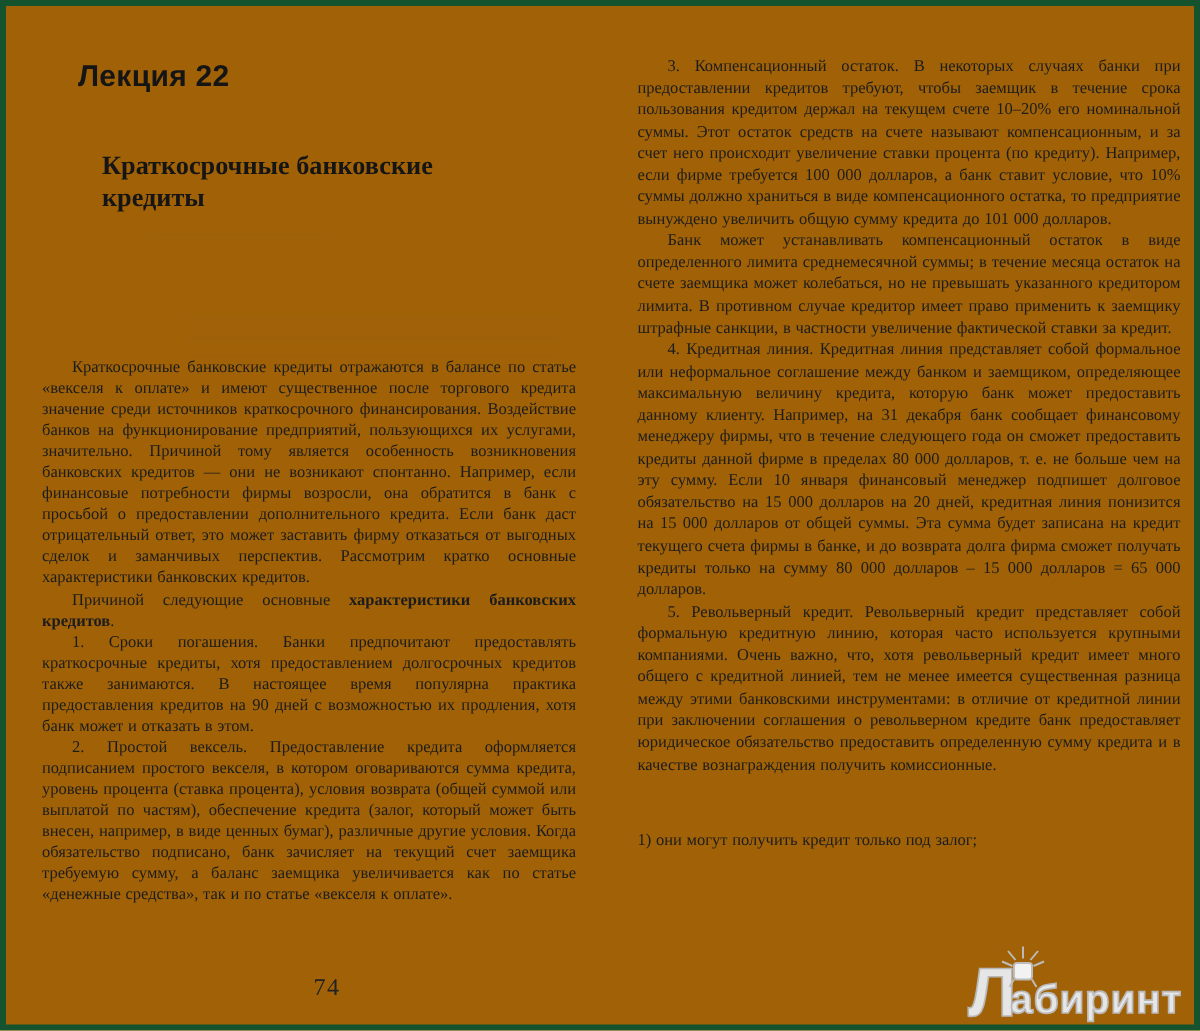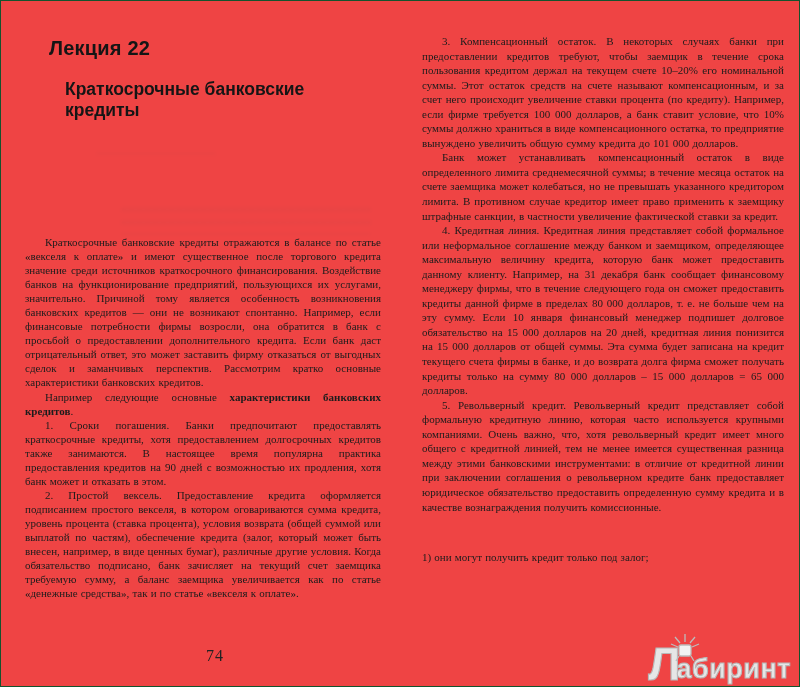--- a/index.html
+++ b/index.html
@@ -5,34 +5,34 @@
   html, body { margin: 0; padding: 0; }
   body {
     width: 800px; height: 687px;
     background: #ffffff;
     font-family: "Liberation Serif", serif;
     position: relative;
     overflow: hidden;
   }
   .scan-canvas {
     position: absolute; inset: 0;
-    background: #ef4444;
-    border: 1px solid #14532d;
+    background: #a16207;
+    border: 4px solid #14532d;
     box-sizing: border-box;
   }
   
   .kicker {
     position: absolute; left: 48px; top: 36px;
     font-family: "Liberation Sans", sans-serif;
     font-weight: 700; font-size: 20px; color: #151515;
     letter-spacing: 0.2px;
   }
   .chapter-title {
-    position: absolute; left: 64px; top: 78px; width: 290px;
-    font-family: Liberation Sans, sans-serif;
+    position: absolute; left: 64px; top: 96px; width: 290px;
+    font-family: Liberation Serif, serif;
     font-weight: 700; font-size: 17.5px; line-height: 21px;
     color: #151515;
   }
   .body-col {
     position: absolute;
     font-size: 11px;
     color: #1c1c1c;
     text-align: justify;
     word-spacing: 0.4px;
   }
@@ -81,21 +81,21 @@
   <div class="ghost g2"></div>
   <div class="ghost g3"></div>
   <div class="ghost g4"></div>
 
   <div class="kicker">Лекция 22</div>
 
   <h1 class="chapter-title" style="margin:0;">Краткосрочные банковские кредиты</h1>
 
   <div class="body-col left-col">
     <p>Краткосрочные банковские кредиты отражаются в балансе по статье «векселя к оплате» и имеют существенное после торгового кредита значение среди источников краткосрочного финансирования. Воздействие банков на функционирование предприятий, пользующихся их услугами, значительно. Причиной тому является особенность возникновения банковских кредитов — они не возникают спонтанно. Например, если финансовые потребности фирмы возросли, она обратится в банк с просьбой о предоставлении дополнительного кредита. Если банк даст отрицательный ответ, это может заставить фирму отказаться от выгодных сделок и заманчивых перспектив. Рассмотрим кратко основные характеристики банковских кредитов.</p>
-    <p><span>Например следующие основные </span><span class="bold-inline">характеристики банковских кредитов</span><span>.</span></p>
+    <p><span>Причиной следующие основные </span><span class="bold-inline">характеристики банковских кредитов</span><span>.</span></p>
     <p>1. Сроки погашения. Банки предпочитают предоставлять краткосрочные кредиты, хотя предоставлением долгосрочных кредитов также занимаются. В настоящее время популярна практика предоставления кредитов на 90 дней с возможностью их продления, хотя банк может и отказать в этом.</p>
     <p>2. Простой вексель. Предоставление кредита оформляется подписанием простого векселя, в котором оговариваются сумма кредита, уровень процента (ставка процента), условия возврата (общей суммой или выплатой по частям), обеспечение кредита (залог, который может быть внесен, например, в виде ценных бумаг), различные другие условия. Когда обязательство подписано, банк зачисляет на текущий счет заемщика требуемую сумму, а баланс заемщика увеличивается как по статье «денежные средства», так и по статье «векселя к оплате».</p>
   </div>
 
   <div class="page-number left">74</div>
 
   <div class="body-col right-col">
     <p>3. Компенсационный остаток. В некоторых случаях банки при предоставлении кредитов требуют, чтобы заемщик в течение срока пользования кредитом держал на текущем счете 10–20% его номинальной суммы. Этот остаток средств на счете называют компенсационным, и за счет него происходит увеличение ставки процента (по кредиту). Например, если фирме требуется 100 000 долларов, а банк ставит условие, что 10% суммы должно храниться в виде компенсационного остатка, то предприятие вынуждено увеличить общую сумму кредита до 101 000 долларов.</p>
     <p>Банк может устанавливать компенсационный остаток в виде определенного лимита среднемесячной суммы; в течение месяца остаток на счете заемщика может колебаться, но не превышать указанного кредитором лимита. В противном случае кредитор имеет право применить к заемщику штрафные санкции, в частности увеличение фактической ставки за кредит.</p>
     <p>4. Кредитная линия. Кредитная линия представляет собой формальное или неформальное соглашение между банком и заемщиком, определяющее максимальную величину кредита, которую банк может предоставить данному клиенту. Например, на 31 декабря банк сообщает финансовому менеджеру фирмы, что в течение следующего года он сможет предоставить кредиты данной фирме в пределах 80 000 долларов, т. е. не больше чем на эту сумму. Если 10 января финансовый менеджер подпишет долговое обязательство на 15 000 долларов на 20 дней, кредитная линия понизится на 15 000 долларов от общей суммы. Эта сумма будет записана на кредит текущего счета фирмы в банке, и до возврата долга фирма сможет получать кредиты только на сумму 80 000 долларов – 15 000 долларов = 65 000 долларов.</p>

